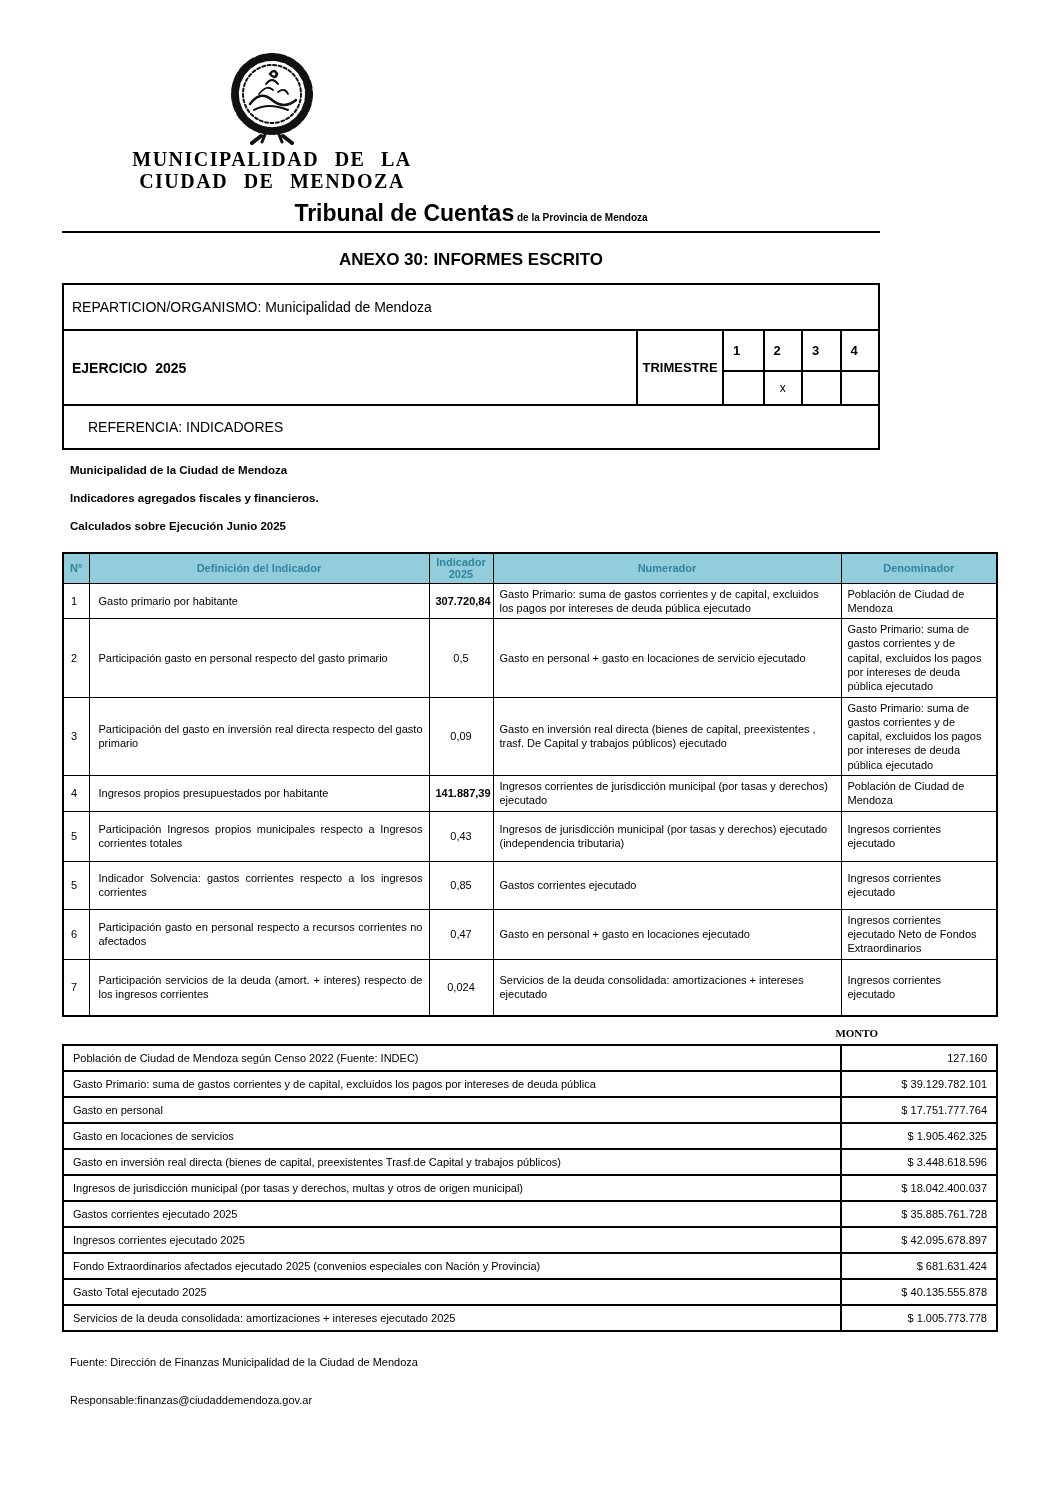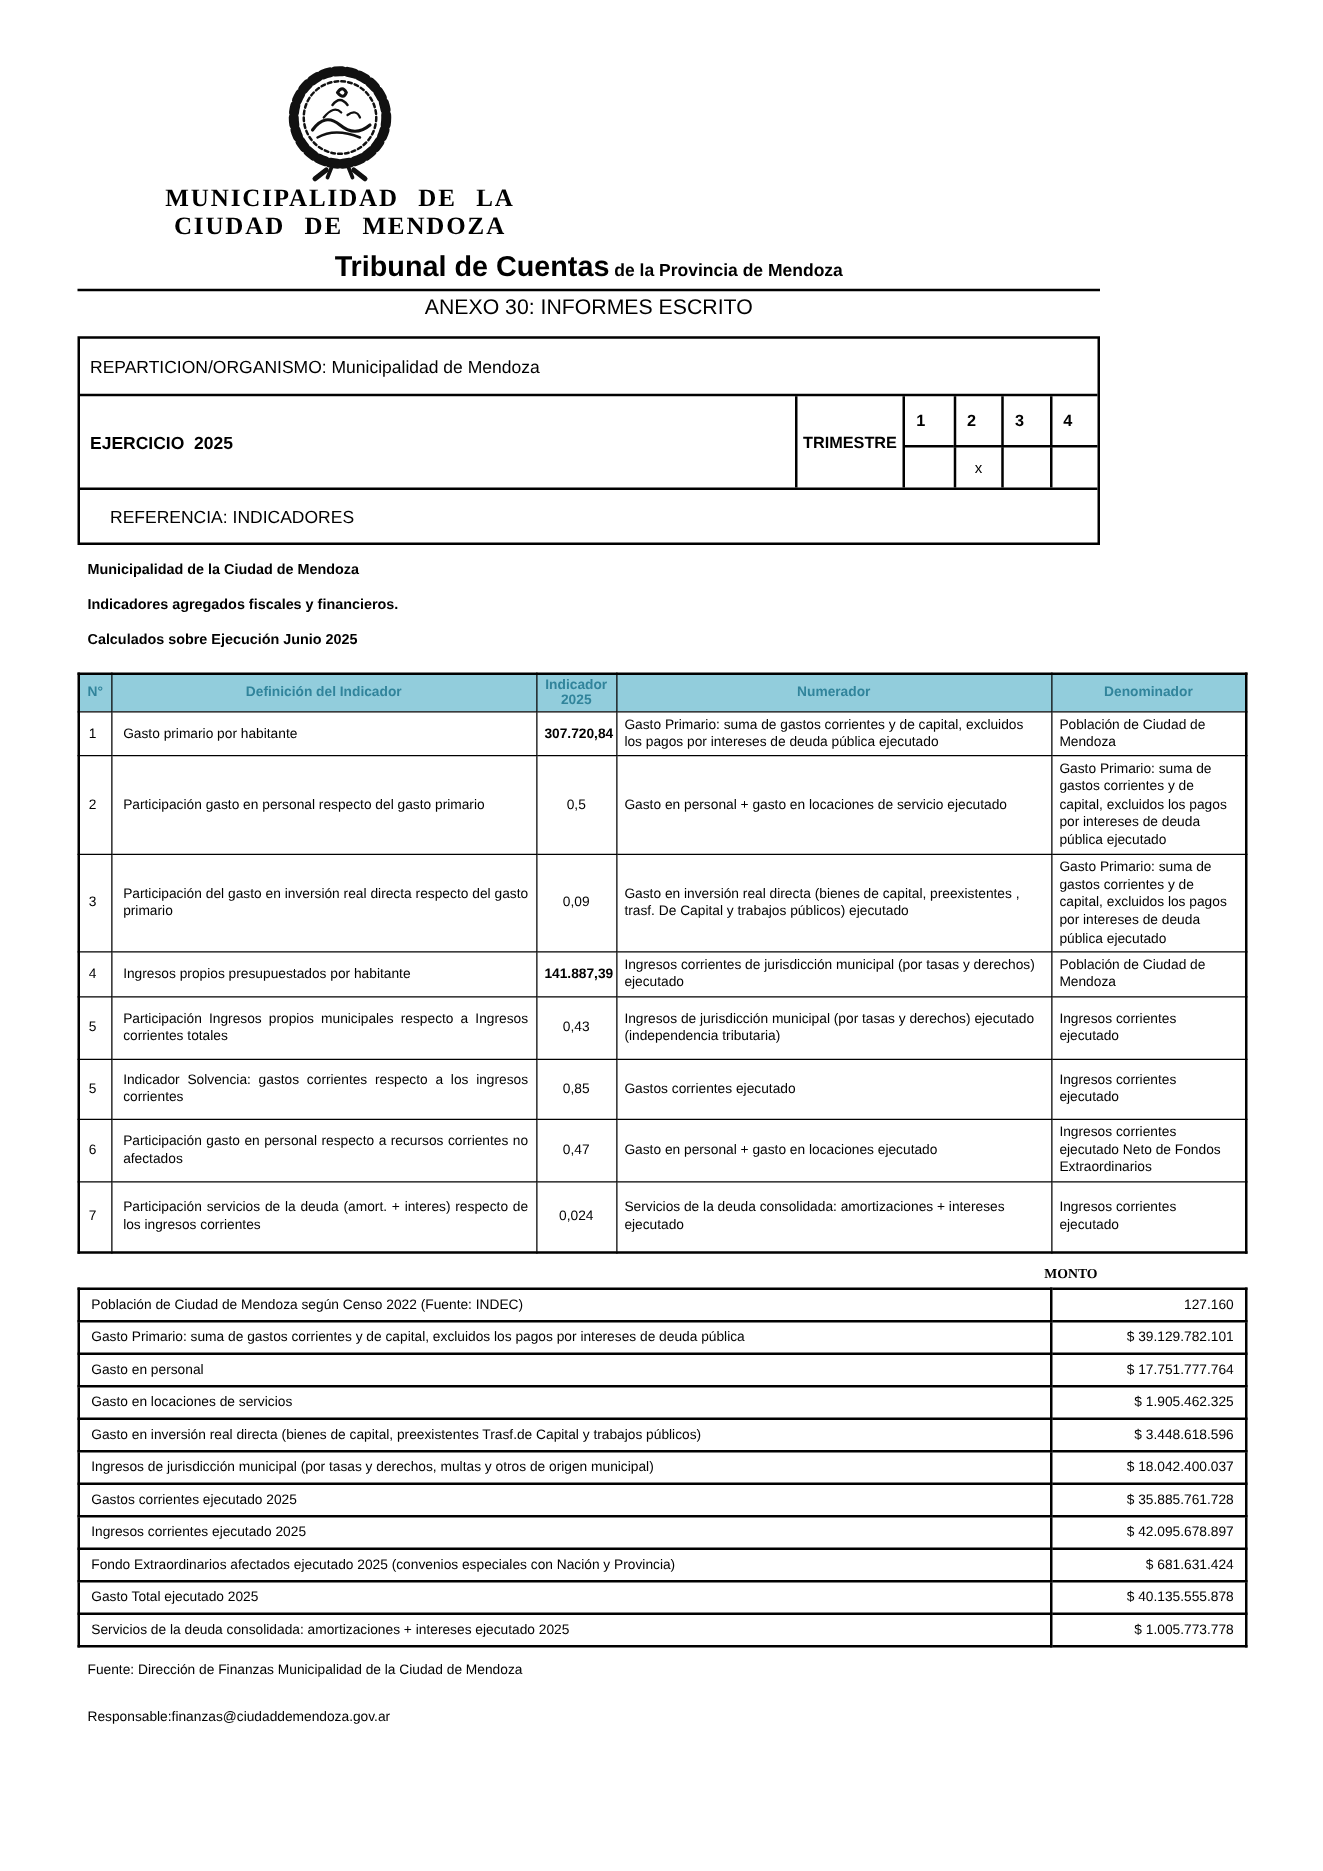--- a/index.html
+++ b/index.html
@@ -19,23 +19,23 @@
     font-size:20px; line-height:22px; letter-spacing:1.5px; word-spacing:9px;
     white-space:pre-line;
   }
 
   
   .main-title {
     text-align:center; border-bottom:2px solid #000;
     padding-bottom:4px; margin-top:8px;
   }
   .main-title .big { font-size:23px; font-weight:bold; }
-  .main-title .small { font-size:14px; font-weight:bold; }
-
-  .anexo-title { text-align:center; font-weight:normal; font-size:17px; margin-top:3px; }
+  .main-title .small { font-size:10px; font-weight:bold; }
+
+  .anexo-title { text-align:center; font-weight:bold; font-size:17px; margin-top:17px; }
 
   
   .form-box { border:2px solid #000; margin-top:13px; }
   .f-row { border-top:2px solid #000; }
   .f-row:first-child { border-top:none; }
   .row-reparticion { height:44px; display:flex; align-items:center; padding-left:8px; font-size:14px; }
   .row-nomenclador { height:21px; display:flex; align-items:center; padding-left:8px; font-size:14px; }
   .row-ejercicio { height:75px; display:flex; }
   .ej-cell { flex:1; display:flex; align-items:center; padding-left:8px; font-weight:bold; font-size:14px; white-space:pre-wrap; }
   .tri-label { width:86px; border-left:2px solid #000; display:flex; align-items:center; justify-content:center; font-weight:bold; font-size:13px; }
@@ -58,21 +58,21 @@
   .ind td.def { text-align:justify; padding-left:9px; }
   .ind td.val { text-align:center; }
   .ind td.val.bold-val { font-weight:bold; }
 
   
   .monto-label { text-align:right; font-weight:bold; font-size:11px; margin:10px 2px 5px 0;font-family:Liberation Serif, serif; }
   table.amt { border-collapse:collapse; width:934px; table-layout:fixed; border:2px solid #000; }
   .amt td { border:2px solid #000; font-size:11px; height:26px; padding:2px 9px; vertical-align:middle; }
   .amt td.v { text-align:right; }
 
-  .fuente-line { font-size:11px; margin-top:12px; padding-left:8px; }
+  .fuente-line { font-size:11px; margin-top:24px; padding-left:8px; }
   .resp-line { font-size:11px; margin-top:26px; padding-left:8px; }
 </style>
 </head>
 <body>
 
 <div class="page">
 
   <div class="crest-block">
     <svg class="crest-svg" width="92" height="96" viewBox="0 0 92 96">
       <g fill="none" stroke="#111" stroke-linecap="round">

